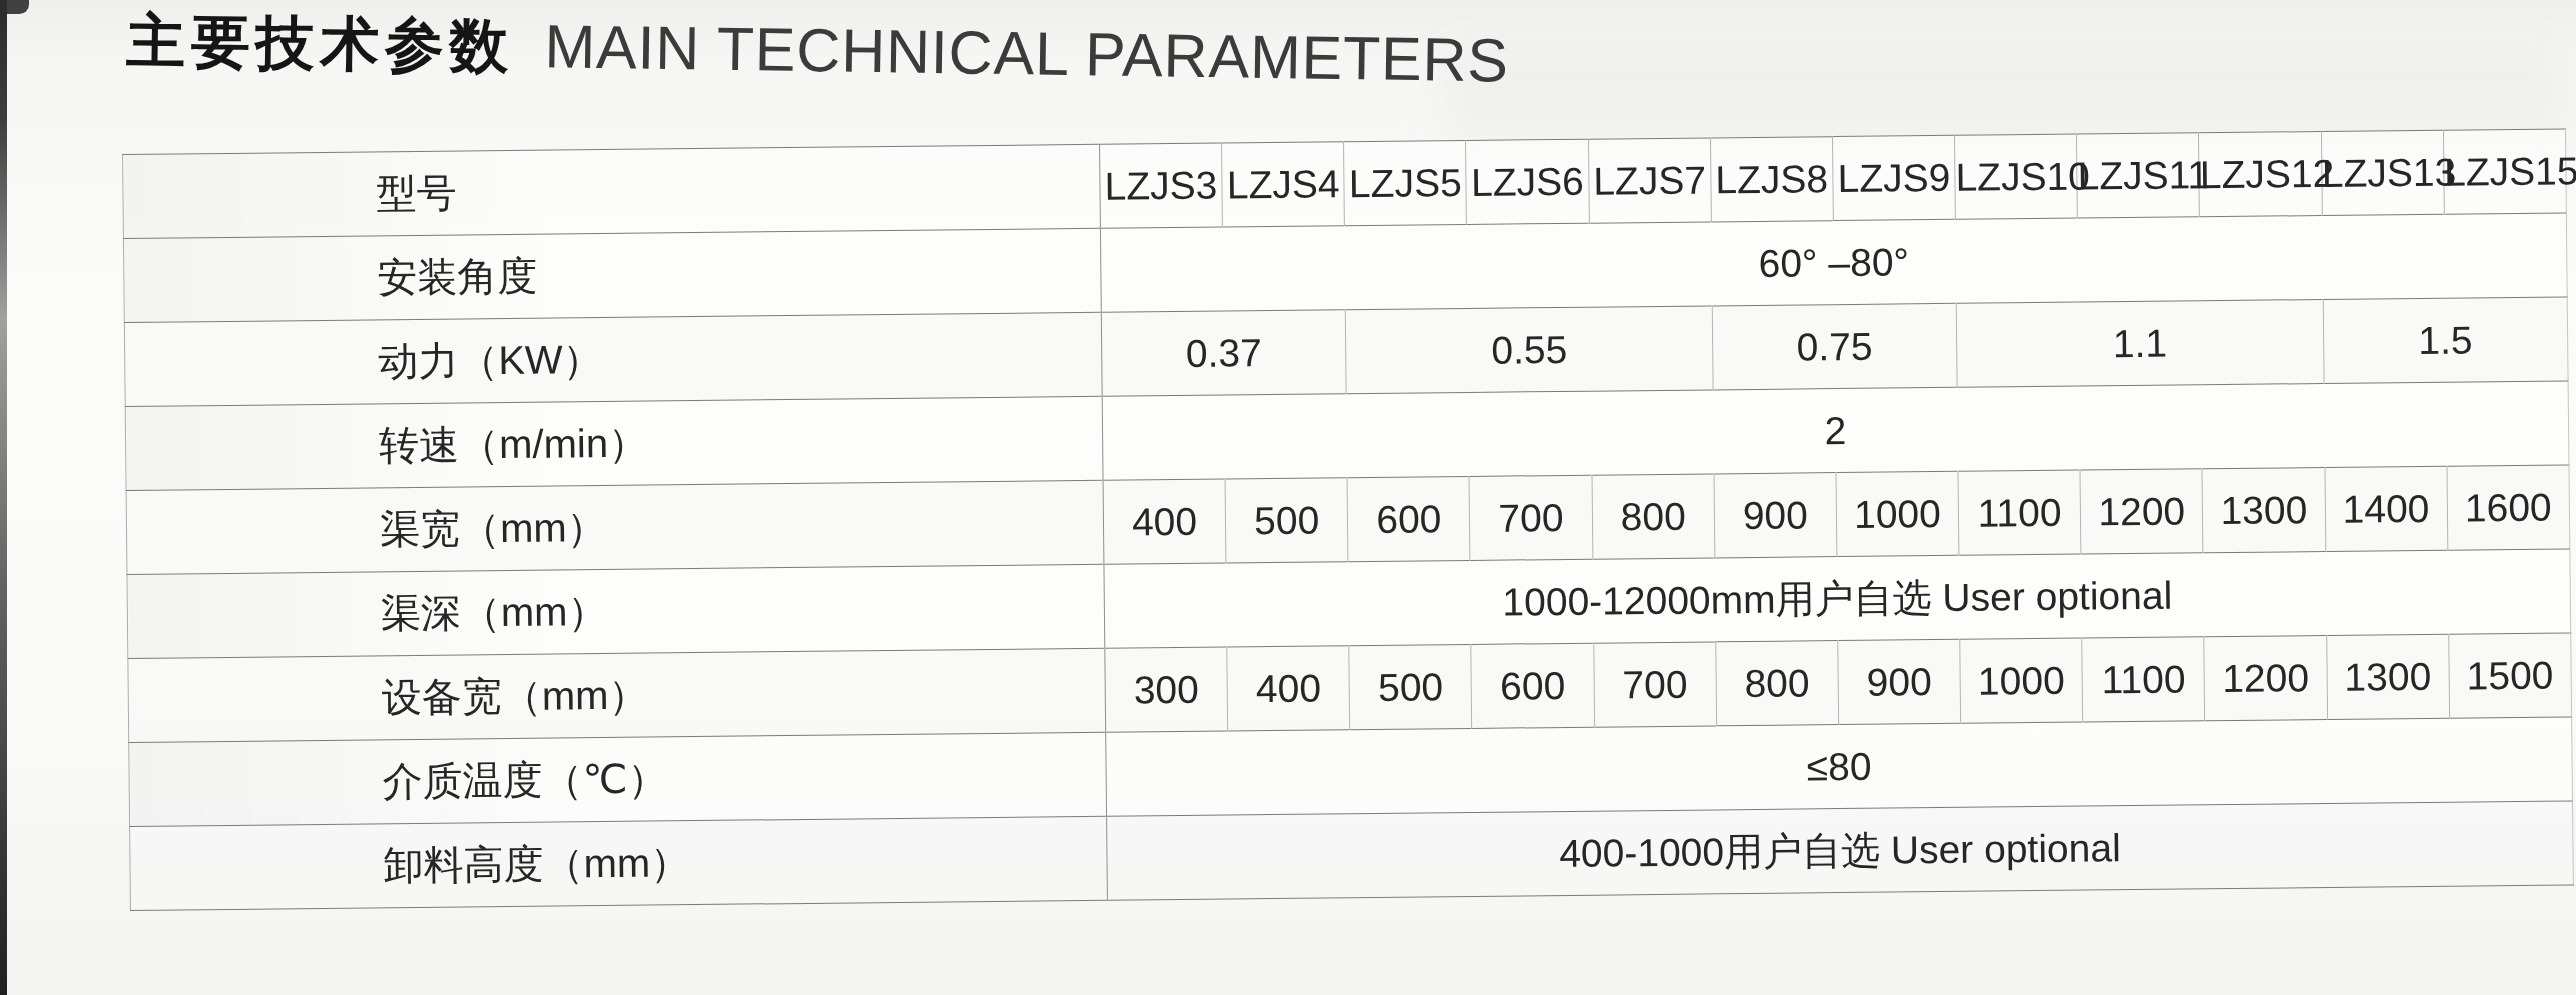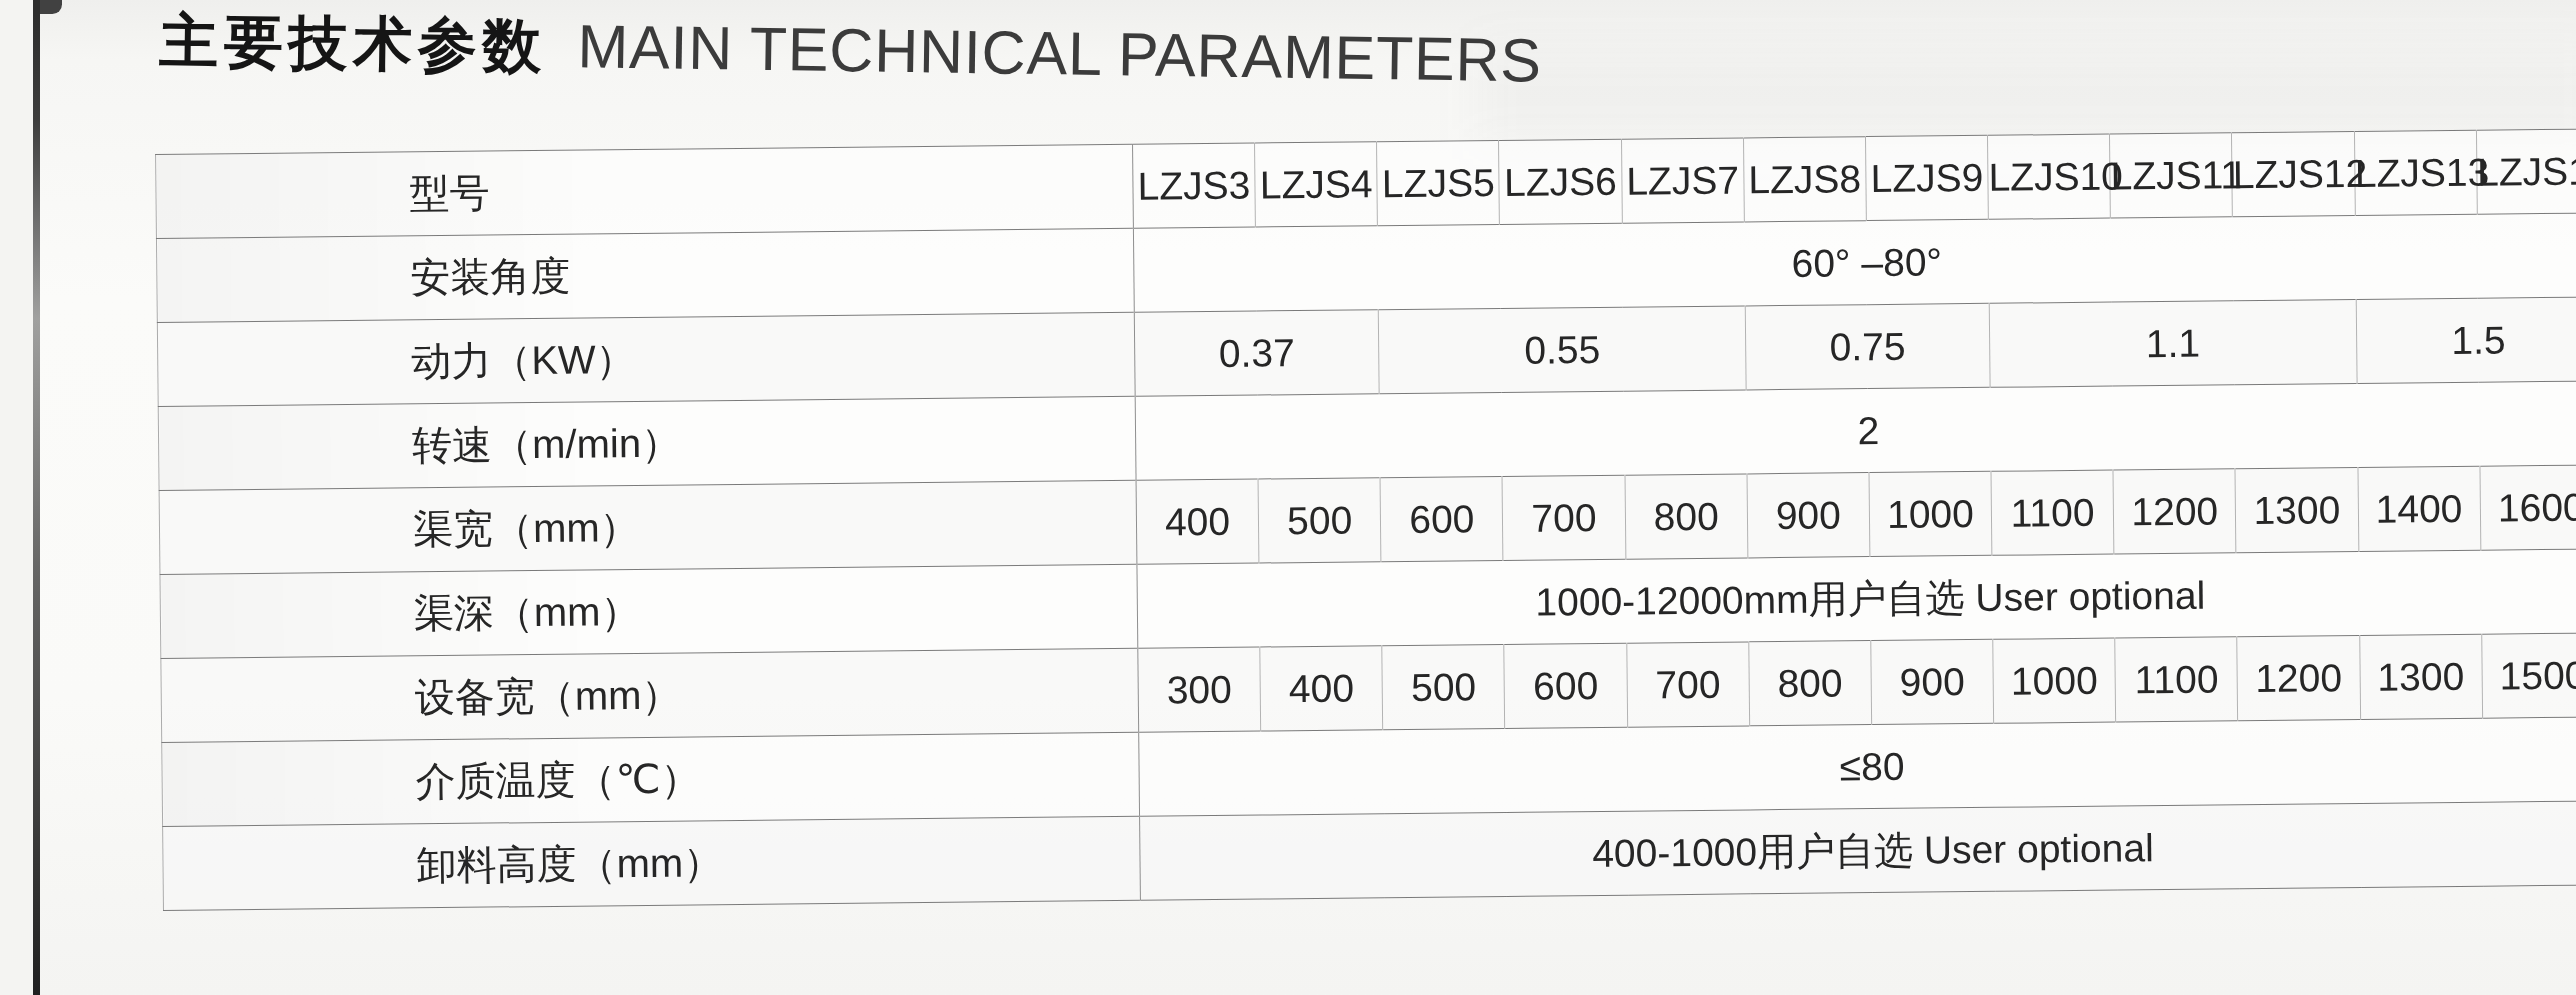--- a/index.html
+++ b/index.html
@@ -9,21 +9,20 @@
   }
   html,body{margin:0;padding:0;}
   body{
     width:2576px;height:996px;overflow:hidden;position:relative;
     font-family:"Liberation Sans","DejaVu Sans",sans-serif;
     background:#f4f4f2;
   }
   .page{
     position:absolute;inset:0;
     background:linear-gradient(180deg,#efefed 0%,#f6f6f4 6%,#fbfbf9 30%,#fafaf8 70%,#f4f4f2 100%);
-    margin-left:33px;
   }
   
   .edge{
     position:absolute;left:0;top:0;width:7.2px;height:996px;
     background:linear-gradient(180deg,#2b2b2b 0%,#3d3d3d 12%,rgba(70,70,70,.5) 32%,rgba(50,50,50,.75) 58%,rgba(35,35,35,.9) 85%,#202020 100%);
   }
   .corner{
     position:absolute;left:0;top:0;width:29px;height:13.7px;background:#2e2e2e;
     border-radius:0 0 9.6px 0;opacity:.9;
   }

